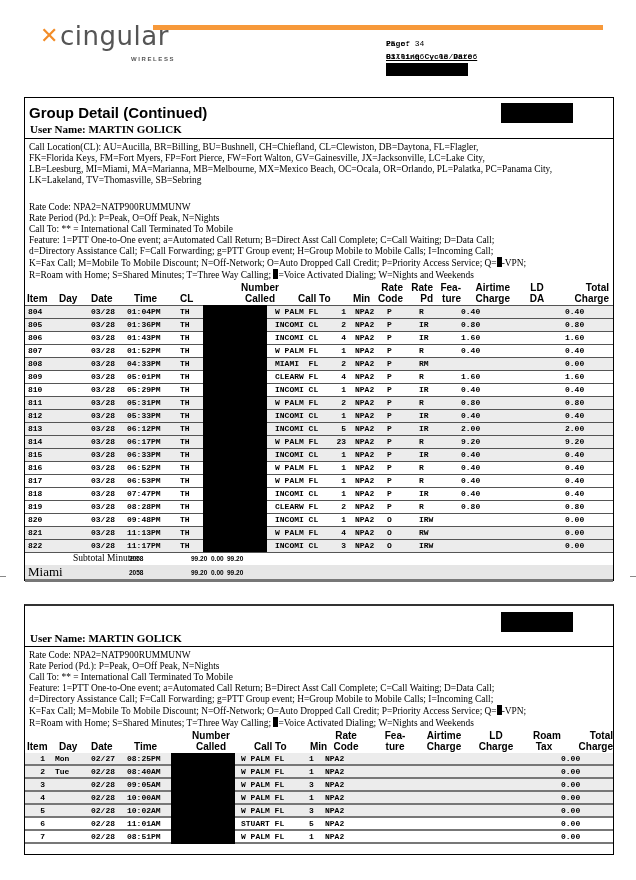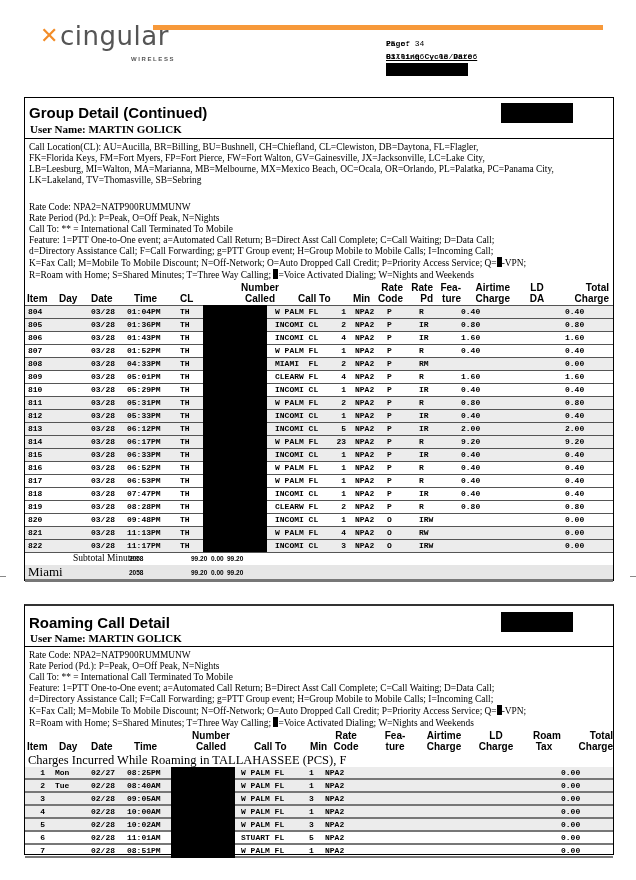--- a/index.html
+++ b/index.html
@@ -80,21 +80,21 @@
 
 <div class="section sec1">
   <div class="sec-head">
     <div class="sec-title">Group Detail (Continued)</div>
     <div class="sec-user">User Name: MARTIN GOLICK</div>
     <div class="sec-redact"></div>
   </div>
   <div class="legend">
     <p>Call Location(CL):  AU=Aucilla, BR=Billing, BU=Bushnell, CH=Chiefland, CL=Clewiston, DB=Daytona, FL=Flagler,</p>
     <p>FK=Florida Keys, FM=Fort Myers, FP=Fort Pierce, FW=Fort Walton, GV=Gainesville, JX=Jacksonville, LC=Lake City,</p>
-    <p>LB=Leesburg, MI=Walton, MA=Marianna, MB=Melbourne, MX=Mexico Beach, OC=Ocala, OR=Orlando, PL=Palatka, PC=Panama City,</p>
+    <p>LB=Leesburg, MI=Miami, MA=Marianna, MB=Melbourne, MX=Mexico Beach, OC=Ocala, OR=Orlando, PL=Palatka, PC=Panama City,</p>
     <p>LK=Lakeland, TV=Thomasville, SB=Sebring</p>
     <div class="gap"></div>
     <div class="gap" style="height:5px"></div>
     <p>Rate Code: NPA2=NATP900RUMMUNW</p>
     <p>Rate Period (Pd.): P=Peak, O=Off Peak, N=Nights</p>
     <p>Call To: ** = International Call Terminated To Mobile</p>
     <p>Feature:  1=PTT One-to-One event; a=Automated Call Return; B=Direct Asst Call Complete; C=Call Waiting; D=Data Call;</p>
     <p>d=Directory Assistance Call; F=Call Forwarding; g=PTT Group event; H=Group Mobile to Mobile Calls; I=Incoming Call;</p>
     <p><span>K=Fax Call; M=Mobile To Mobile Discount; N=Off-Network; O=Auto Dropped Call Credit; P=Priority Access Service; Q=</span><span class="blk"></span><span>-VPN;</span></p>
     <p><span>R=Roam with Home; S=Shared Minutes; T=Three Way Calling; </span><span class="blk"></span><span>=Voice Activated Dialing; W=Nights and Weekends</span></p>
@@ -160,21 +160,20 @@
     <span class="num" style="left:186px">0.00</span>
     <span class="num" style="left:202px">99.20</span>
   </div>
 </div>
 
 <div class="tick" style="left:0"></div>
 <div class="tick" style="left:630px"></div>
 
 <div class="section sec2">
   <div class="sec-head">
-    <div class="sec-title" style="top:8px">Roaming Call Detail</div>
     <div class="sec-user" style="top:26px">User Name: MARTIN GOLICK</div>
     <div class="sec-redact" style="top:6px;height:20px"></div>
   </div>
   <div class="legend">
     <p>Rate Code: NPA2=NATP900RUMMUNW</p>
     <p>Rate Period (Pd.): P=Peak, O=Off Peak, N=Nights</p>
     <p>Call To: ** = International Call Terminated To Mobile</p>
     <p>Feature:  1=PTT One-to-One event; a=Automated Call Return; B=Direct Asst Call Complete; C=Call Waiting; D=Data Call;</p>
     <p>d=Directory Assistance Call; F=Call Forwarding; g=PTT Group event; H=Group Mobile to Mobile Calls; I=Incoming Call;</p>
     <p><span>K=Fax Call; M=Mobile To Mobile Discount; N=Off-Network; O=Auto Dropped Call Credit; P=Priority Access Service; Q=</span><span class="blk"></span><span>-VPN;</span></p>
@@ -196,21 +195,20 @@
 ture</span>
     <span class="c" style="left:398px;width:42px">Airtime
 Charge</span>
     <span class="c" style="left:450px;width:42px">LD
 Charge</span>
     <span class="c" style="left:508px;width:22px">Roam
 Tax</span>
     <span class="r" style="left:548px;width:40px">Total
 Charge</span>
   </div>
-  <div class="roam-note">Charges Incurred While Roaming in TALLAHASSEE (PCS), F</div>
   <div class="rows" id="rd-rows">
       <div class="row shade"><span style="left: 6px; width: 14px; text-align: right;">1</span><span style="left: 30px;">Mon</span><span style="left: 66px;">02/27</span><span style="left: 102px;">08:25PM</span><span style="left: 216px;">W PALM FL</span><span style="left: 284px;">1</span><span style="left: 300px;">NPA2</span><span style="left: 536px;">0.00</span><span class="redact" style="left: 146px; width: 64px;"></span></div>
       <div class="row shade"><span style="left: 6px; width: 14px; text-align: right;">2</span><span style="left: 30px;">Tue</span><span style="left: 66px;">02/28</span><span style="left: 102px;">08:40AM</span><span style="left: 216px;">W PALM FL</span><span style="left: 284px;">1</span><span style="left: 300px;">NPA2</span><span style="left: 536px;">0.00</span><span class="redact" style="left: 146px; width: 64px;"></span></div>
       <div class="row shade"><span style="left: 6px; width: 14px; text-align: right;">3</span><span style="left: 30px;"></span><span style="left: 66px;">02/28</span><span style="left: 102px;">09:05AM</span><span style="left: 216px;">W PALM FL</span><span style="left: 284px;">3</span><span style="left: 300px;">NPA2</span><span style="left: 536px;">0.00</span><span class="redact" style="left: 146px; width: 64px;"></span></div>
       <div class="row shade"><span style="left: 6px; width: 14px; text-align: right;">4</span><span style="left: 30px;"></span><span style="left: 66px;">02/28</span><span style="left: 102px;">10:00AM</span><span style="left: 216px;">W PALM FL</span><span style="left: 284px;">1</span><span style="left: 300px;">NPA2</span><span style="left: 536px;">0.00</span><span class="redact" style="left: 146px; width: 64px;"></span></div>
       <div class="row shade"><span style="left: 6px; width: 14px; text-align: right;">5</span><span style="left: 30px;"></span><span style="left: 66px;">02/28</span><span style="left: 102px;">10:02AM</span><span style="left: 216px;">W PALM FL</span><span style="left: 284px;">3</span><span style="left: 300px;">NPA2</span><span style="left: 536px;">0.00</span><span class="redact" style="left: 146px; width: 64px;"></span></div>
       <div class="row"><span style="left: 6px; width: 14px; text-align: right;">6</span><span style="left: 30px;"></span><span style="left: 66px;">02/28</span><span style="left: 102px;">11:01AM</span><span style="left: 216px;">STUART FL</span><span style="left: 284px;">5</span><span style="left: 300px;">NPA2</span><span style="left: 536px;">0.00</span><span class="redact" style="left: 146px; width: 64px;"></span></div>
       <div class="row"><span style="left: 6px; width: 14px; text-align: right;">7</span><span style="left: 30px;"></span><span style="left: 66px;">02/28</span><span style="left: 102px;">08:51PM</span><span style="left: 216px;">W PALM FL</span><span style="left: 284px;">1</span><span style="left: 300px;">NPA2</span><span style="left: 536px;">0.00</span><span class="redact" style="left: 146px; width: 64px;"></span></div>
     </div>
 </div>

